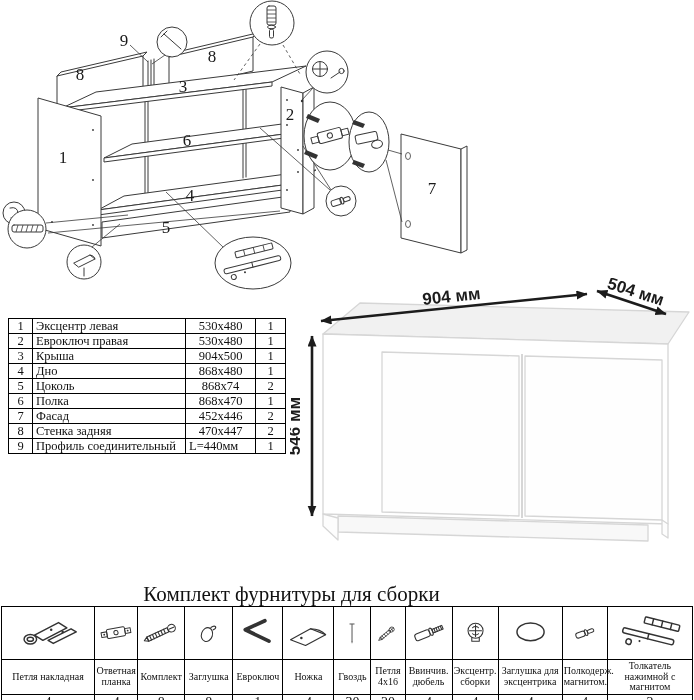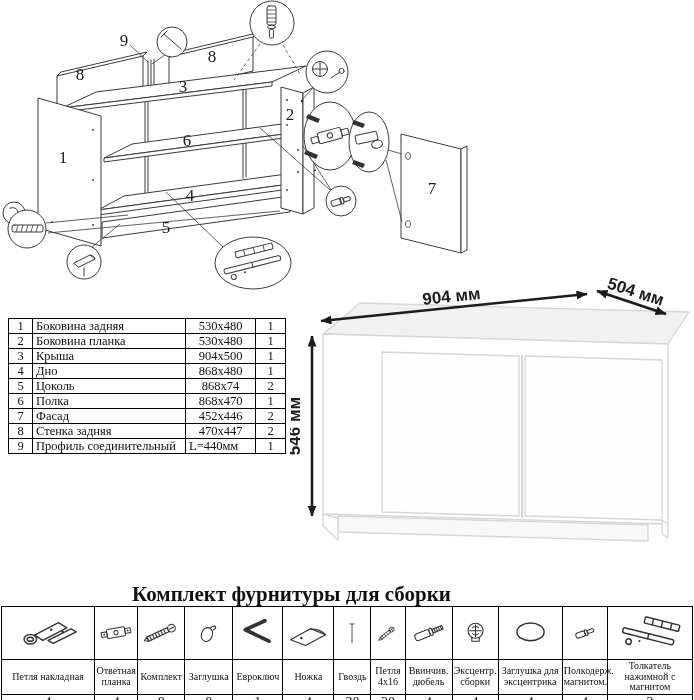--- a/index.html
+++ b/index.html
@@ -21,21 +21,21 @@
   .dimtxt{font-family:"Liberation Sans",sans-serif;font-weight:bold;font-size:17px;
           fill:#1c1c1c;text-anchor:middle;}
   .cab{stroke:#d6d6d6;stroke-width:1.3;stroke-linejoin:round;}
   
   .parts-table{position:absolute;left:8px;top:318px;border-collapse:collapse;}
   .parts-table td{border:1px solid #000;font-size:12.5px;line-height:13px;height:14px;
                   padding:0 3px;white-space:nowrap;}
   .parts-table td.c{text-align:center;}
   
   .hw-title{position:absolute;top:582px;left:0;width:583px;text-align:center;
-            font-size:21px;color:#111;font-weight:bold;}
+            font-size:21px;color:#111;}
   .hw-table{position:absolute;left:1px;top:606px;width:692px;border-collapse:collapse;
             table-layout:fixed;}
   .hw-table td{border:1px solid #000;text-align:center;vertical-align:middle;padding:0;}
   .hw-table td.ico{height:52px;}
   .hw-table td.lab{font-size:10px;line-height:10.5px;height:26px;padding:1px 1px;}
   .hw-table td.qty{font-size:14px;height:16px;}
   .hwicon{width:100%;height:48px;}
   .g{stroke:#333;stroke-width:1.4;fill:none;stroke-linecap:round;stroke-linejoin:round;}
   .gf{fill:#333;stroke:none;}
 </style>
@@ -236,27 +236,27 @@
 <table class="parts-table">
   <colgroup>
       <col style="width:24px">
       <col style="width:153px">
       <col style="width:70px">
       <col style="width:30px">
     </colgroup>
   <tbody>
     <tr>
         <td class="c">1</td>
-        <td>Боковина задняя</td>
+        <td>Эксцентр левая</td>
         <td class="c">530x480</td>
         <td class="c">1</td>
       </tr>
     <tr>
         <td class="c">2</td>
-        <td>Боковина планка</td>
+        <td>Евроключ правая</td>
         <td class="c">530x480</td>
         <td class="c">1</td>
       </tr>
     <tr>
         <td class="c">3</td>
         <td>Крыша</td>
         <td class="c">904x500</td>
         <td class="c">1</td>
       </tr>
     <tr>

